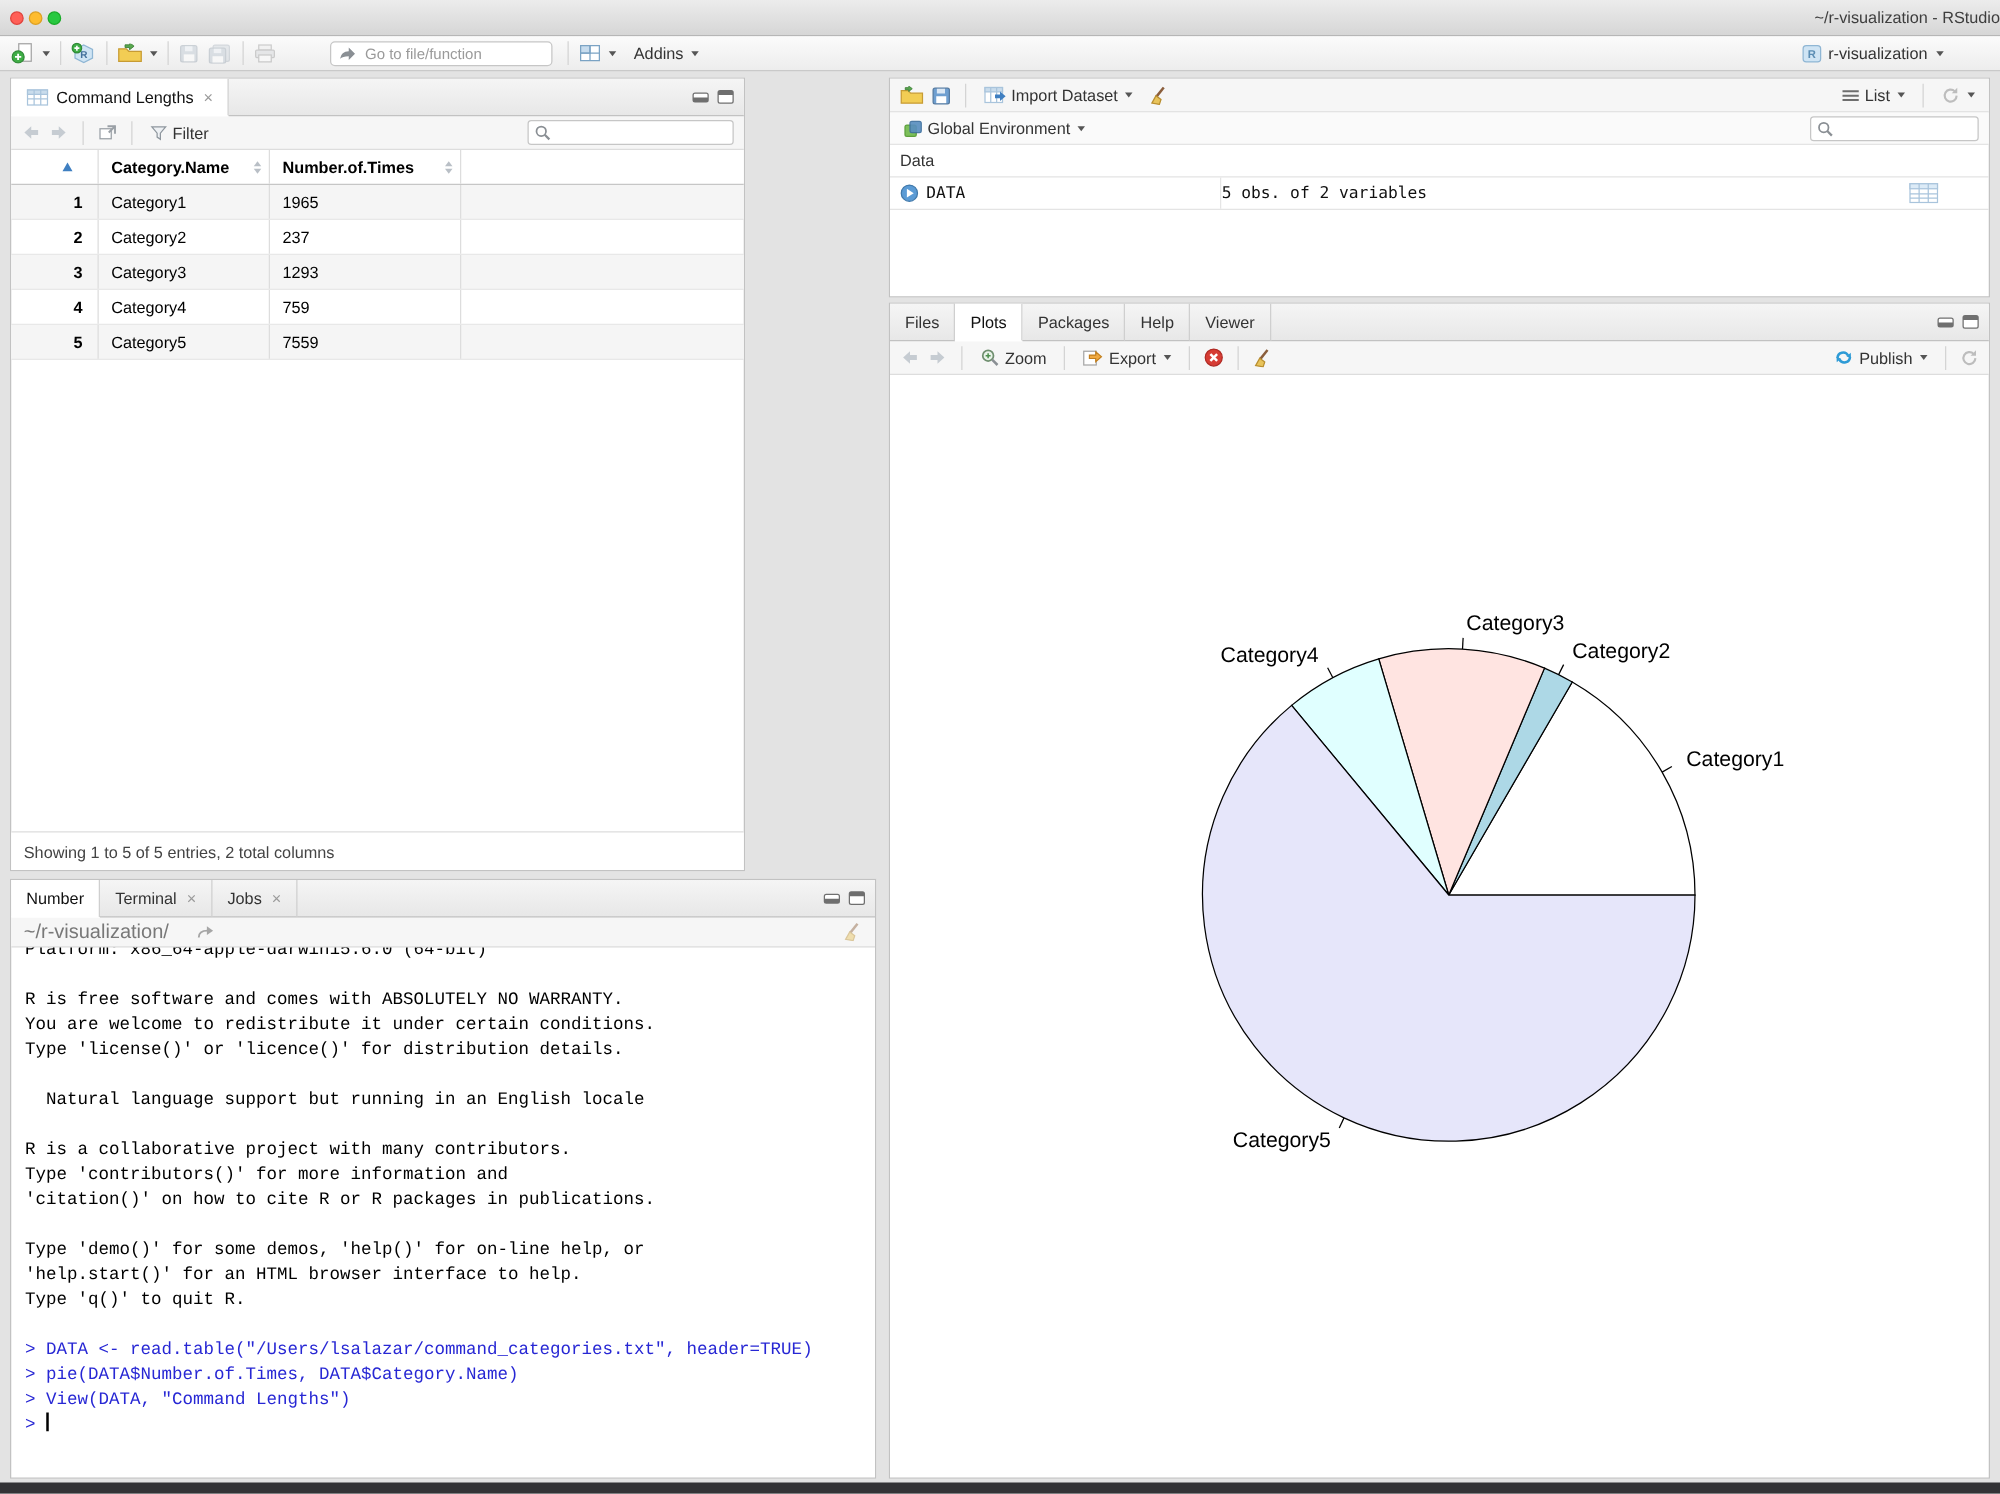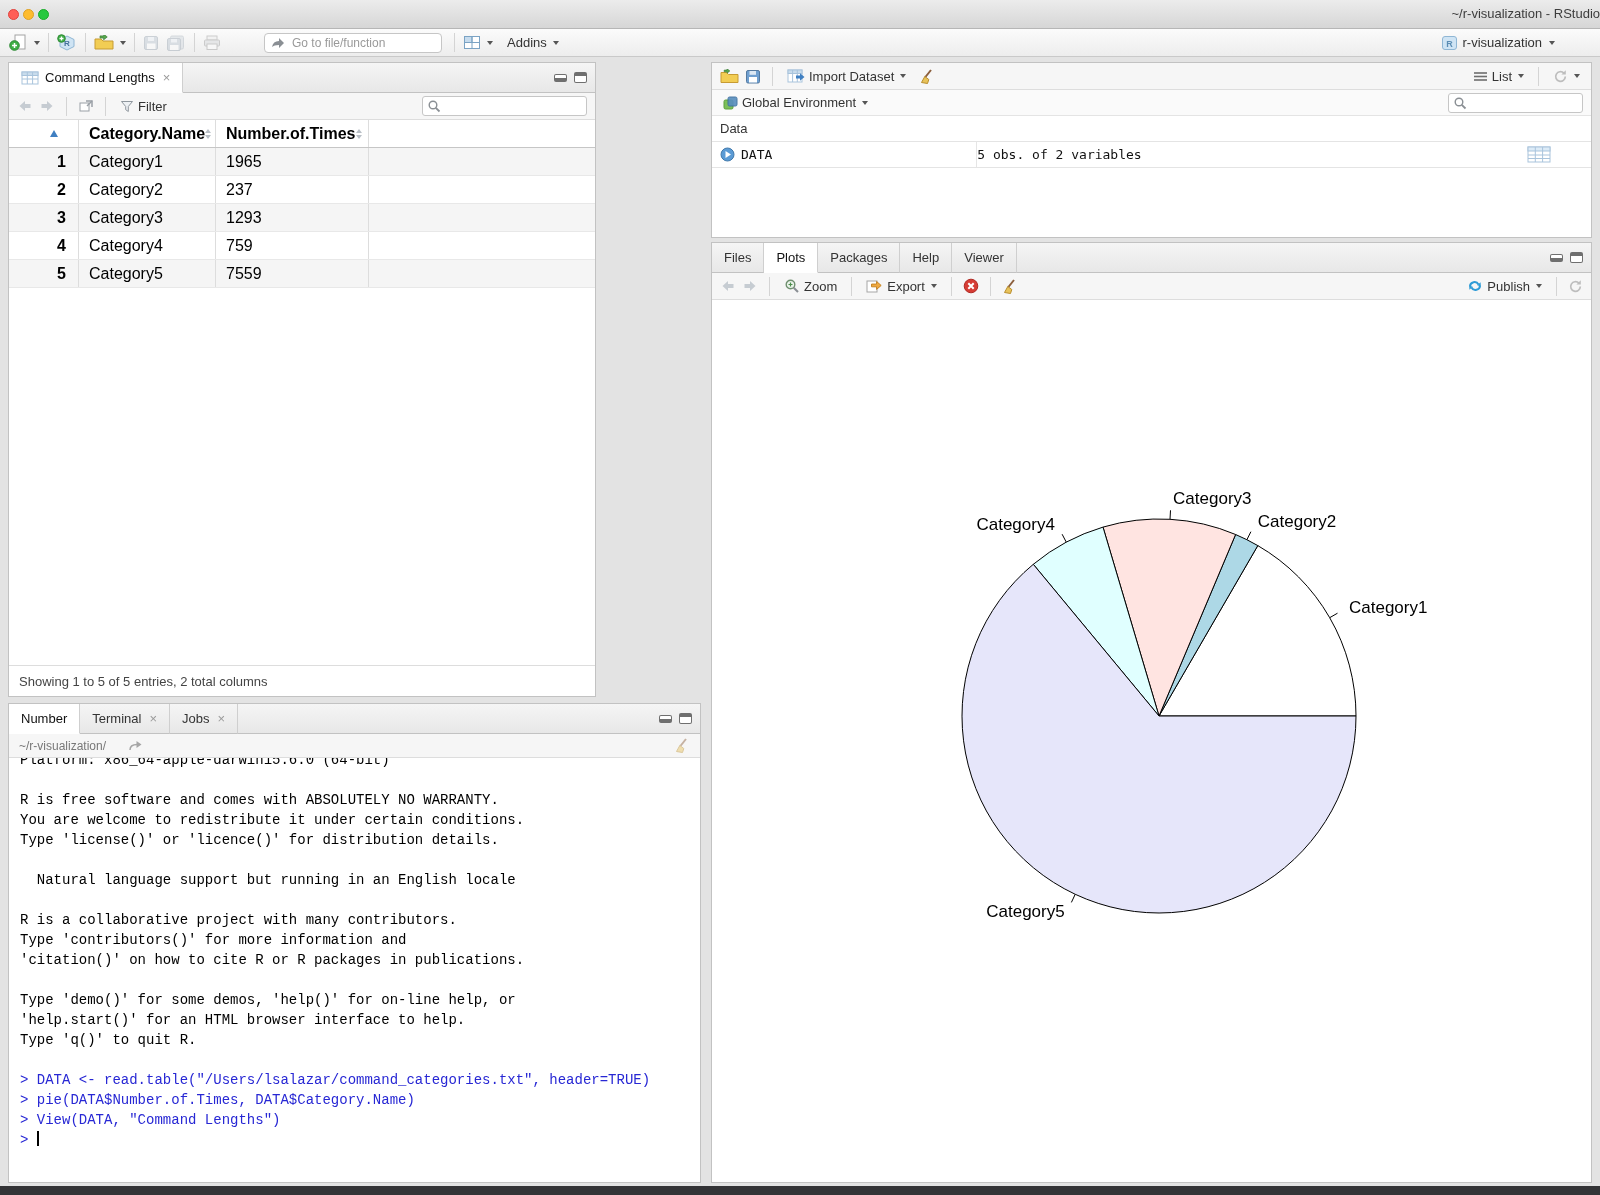--- a/index.html
+++ b/index.html
@@ -41,21 +41,21 @@
   .winbtn.min{width:13px;height:8px;border-radius:2px;background:#fff;border:1px solid #6f6f6f;border-bottom:4px solid #6f6f6f;}
   .winbtn.max{width:13px;height:11px;border-radius:2px;background:#fff;border:1px solid #6f6f6f;border-top:4px solid #6f6f6f;}
   .subbar{height:27px;background:#f6f6f6;border-bottom:1px solid #ddd;display:flex;align-items:center;
           padding:0 8px;gap:6px;font-size:13px;color:#333;box-sizing:border-box;}
   .searchbox{height:20px;background:#fff;border:1px solid #c6c6c6;border-radius:3px;display:flex;
              align-items:center;padding:0 4px;box-sizing:border-box;gap:3px;}
   .searchbox input{border:none;outline:none;flex:1;font-size:12px;min-width:0;background:transparent;}
   .grow{flex:1;}
 
   
-  .thead,.trow{display:flex;font-size:16px;align-items:stretch;}
+  .thead,.trow{display:flex;font-size:13px;align-items:stretch;}
   .thead{height:27px;border-bottom:1px solid #c6c6c6;font-weight:bold;background:#fff;}
   .trow{height:27px;border-bottom:1px solid #e8e8e8;}
   .trow.odd{background:#f5f5f5;}
   .cell{box-sizing:border-box;border-right:1px solid #ddd;display:flex;align-items:center;}
   .c0{width:70px;justify-content:flex-end;padding-right:12px;}
   .c1{width:137px;padding-left:10px;}
   .c2{width:153px;padding-left:10px;}
   .trow .c0{font-weight:bold;}
   .sortcols{display:inline-flex;flex-direction:column;gap:2px;margin-left:auto;margin-right:6px;}
   .s-up{width:0;height:0;border-left:3px solid transparent;border-right:3px solid transparent;border-bottom:4px solid #b9bfc6;}
@@ -67,21 +67,21 @@
 
   
   .env-row{height:26px;border-bottom:1px solid #e4e4e4;display:flex;align-items:center;
            padding:0 8px;gap:6px;font-size:13px;color:#333;box-sizing:border-box;}
   .env-row.light{background:#fafafa;}
   .mono{font-family:"DejaVu Sans Mono",monospace;font-size:13px;color:#111;}
   .env-desc{border-left:1px solid #e5e5e5;padding-left:0;height:100%;display:flex;align-items:center;}
 
   
   .console-path{height:24px;background:#f6f6f6;border-bottom:1px solid #ddd;display:flex;
-                align-items:center;padding:0 10px;font-size:12px;color:#787878;gap:22px;box-sizing:border-box;}
+                align-items:center;padding:0 10px;font-size:16px;color:#787878;gap:22px;box-sizing:border-box;}
   .console-body{position:absolute;top:54px;left:1px;right:1px;bottom:1px;overflow:hidden;padding:0 10px;}
   .console-lines{margin-top:-8px;font-family:Liberation Mono, monospace;font-size:14px;
                  line-height:20px;color:#000;white-space:pre;}
   .cline{height:20px;}
   .cline.cmd{color:#2727d4;}
   .cursor{display:inline-block;width:2px;height:15px;background:#000;vertical-align:-2px;}
 
   
   .plot-area{position:absolute;top:57px;left:1px;right:1px;bottom:1px;background:#fff;}
   .pie-label{font-family:"Liberation Sans",sans-serif;font-size:17px;fill:#000;}

